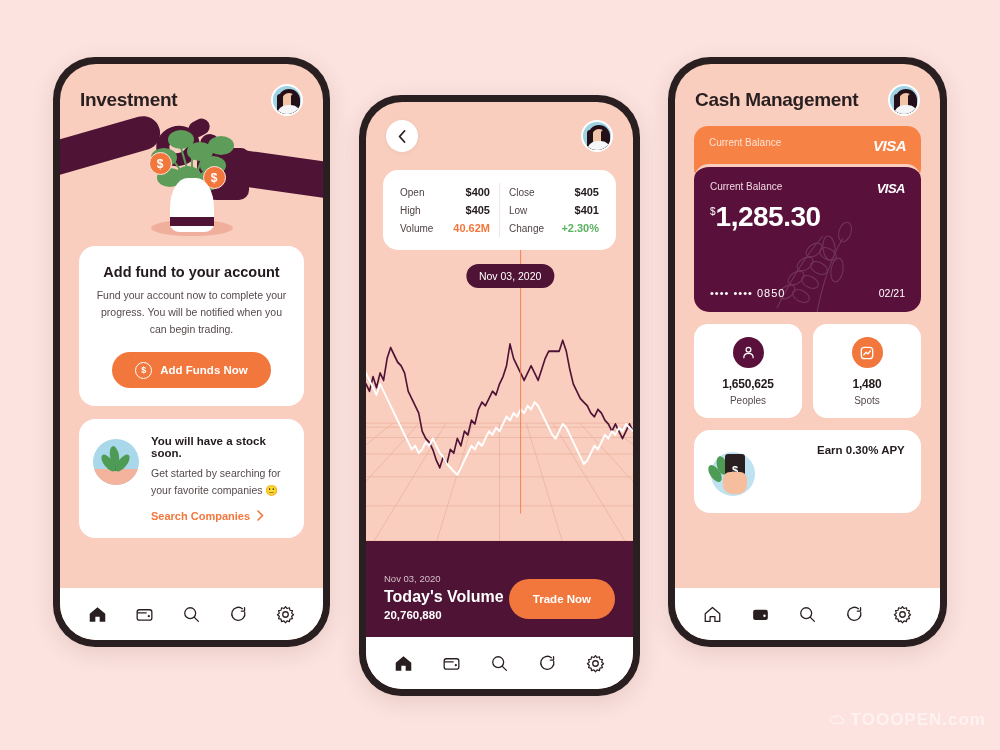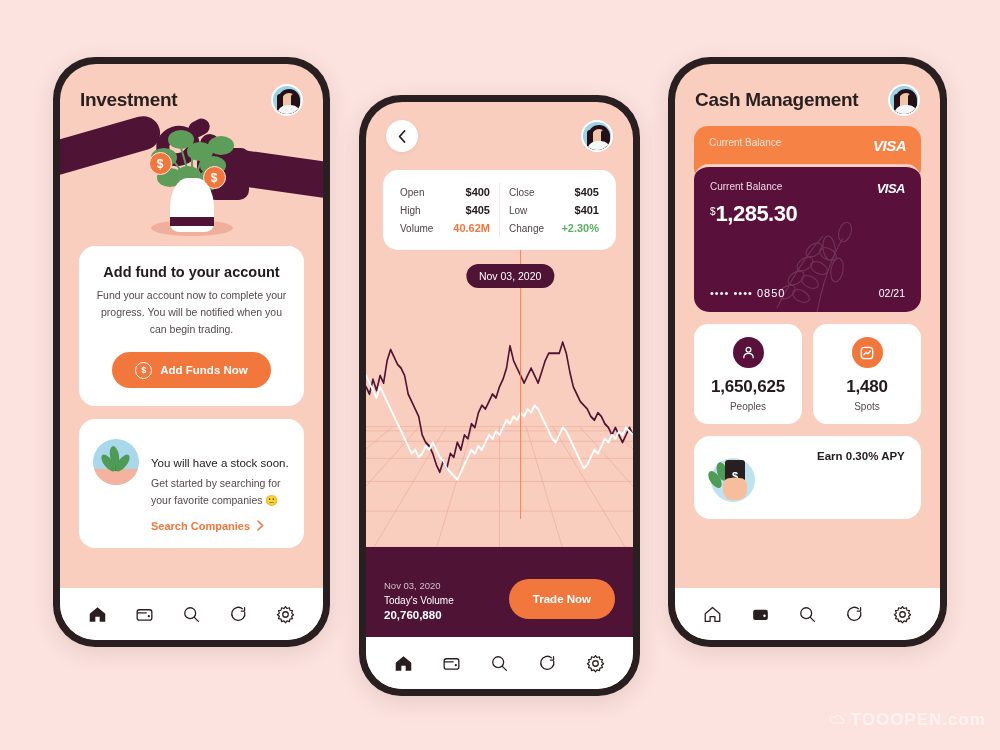--- a/index.html
+++ b/index.html
@@ -161,21 +161,21 @@
   .plant-badge {
     width: 46px; height: 46px; border-radius: 50%; flex: none;
     background: #A9D8EA; overflow: hidden; position: relative; margin-top: 4px;
   }
   .plant-badge .soil { position: absolute; left:0; bottom:0; width:100%; height:16px; background:#F3B39D; }
   .plant-badge .lf {
     position: absolute; width: 9px; height: 20px; background: #4E9B56;
     border-radius: 50% 50% 50% 50%;
   }
   .plant-badge .stk { position:absolute; left:22px; bottom:14px; width:2px; height:18px; background:#3C7A43; }
-  .stock-title { font-size: 11.5px; font-weight: 400; color: #231A1B; margin-bottom: 6px; margin-top: 22px; }
+  .stock-title { font-size: 11.5px; font-weight: 700; color: #231A1B; margin-bottom: 6px; }
   .stock-desc { font-size: 10.5px; line-height: 1.65; color: #55494A; }
   .link-orange {
     margin-top: 10px; color: #F2773D; font-size: 11px; font-weight: 700;
     display: flex; align-items: center; gap: 7px; cursor: pointer;
   }
 
   
   .p2-top { padding: 18px 20px 0; display: flex; align-items: center; justify-content: space-between; }
   .back-btn {
     width: 32px; height: 32px; border-radius: 50%; background: #fff;
@@ -204,21 +204,21 @@
 
   .p2-dark { flex: none; background: #4F1335; padding: 14px 18px 16px; }
   .ranges { display: flex; justify-content: space-between; align-items: center; }
   .range {
     font-size: 10.5px; color: #E6D4DC; padding: 5px 9px; border-radius: 12px;
     cursor: pointer; background: transparent; border: none; font-family: inherit;
   }
   .range.active { background: #fff; color: #2A1F20; font-weight: 700; }
   .p2-foot { display: flex; align-items: flex-end; justify-content: space-between; margin-top: 18px; }
   .vol-date { font-size: 9.5px; color: #D6BFC9; margin-bottom: 4px; }
-  .vol-label { font-size: 10px; color: #fff; font-weight: 400; margin-bottom: 3px; }
+  .vol-label { font-size: 16px; color: #fff; font-weight: 700; margin-bottom: 3px; }
   .vol-num { font-size: 11.5px; color: #fff; font-weight: 700; }
   .trade-btn {
     background: #F2773D; color: #fff; border: none; border-radius: 20px;
     height: 40px; padding: 0 24px; font-size: 11.5px; font-weight: 700;
     font-family: inherit; cursor: pointer; margin-bottom: 2px;
   }
 
   
   .p3-body { padding: 0 19px; }
   .card-deck { position: relative; margin-top: 10px; height: 186px; }
@@ -231,41 +231,41 @@
     position: absolute; left: 0; right: 0; top: 38px; bottom: 0;
     background: #59113B; border-radius: 15px; padding: 14px 16px;
     overflow: hidden; border-top: 3px solid #F9CEBE;
   }
   .cb-label { font-size: 10px; color: #FFE2D3; }
   .cb-label.front { color: #F0D7E2; }
   .visa { font-size: 15px; font-weight: 700; font-style: italic; color: #fff; letter-spacing: -.5px; }
   .visa.small { font-size: 13px; }
   .bal-row { display: flex; align-items: flex-start; margin-top: 7px; }
   .bal-cur { font-size: 10px; color: #fff; margin-top: 3px; }
-  .bal-amt { font-size: 22px; font-weight: 700; color: #fff; letter-spacing: -.5px; line-height: 1; }
+  .bal-amt { font-size: 28px; font-weight: 700; color: #fff; letter-spacing: -.5px; line-height: 1; }
   .card-bottom {
     position: absolute; left: 16px; right: 16px; bottom: 13px;
     display: flex; align-items: center; justify-content: space-between;
   }
   .card-num { font-size: 11px; color: #fff; letter-spacing: 1px; }
   .card-exp { font-size: 10.5px; color: #fff; }
   .leaf-deco { position: absolute; right: 44px; bottom: -6px; opacity: .5; }
 
   .tiles { display: flex; gap: 11px; margin-top: 12px; }
   .tile {
     flex: 1; background: #fff; border-radius: 14px;
     padding: 13px 8px 12px; text-align: center;
   }
   .tile-ic {
     width: 31px; height: 31px; border-radius: 50%; margin: 0 auto 9px;
     display: flex; align-items: center; justify-content: center;
   }
   .tile-ic.purple { background: #59113B; }
   .tile-ic.orange { background: #F2773D; }
-  .tile-num { font-size: 17px; font-weight: 700; color: #231A1B; letter-spacing: -.2px; }
+  .tile-num { font-size: 12px; font-weight: 700; color: #231A1B; letter-spacing: -.2px; }
   .tile-lab { font-size: 10px; color: #55494A; margin-top: 4px; }
 
   .apy-card { margin-top: 12px; padding: 14px 14px 15px; display: flex; gap: 11px; }
   .apy-ic { width: 50px; height: 50px; flex: none; position: relative; margin-top: 4px; }
   .apy-circle { position: absolute; left: 3px; top: 4px; width: 44px; height: 44px; border-radius: 50%; background: #BFE2F0; }
   .apy-phone {
     position: absolute; left: 17px; top: 6px; width: 20px; height: 31px;
     background: #2A1F20; border-radius: 3px;
     display: flex; align-items: center; justify-content: center;
     color: #fff; font-size: 11px; font-weight: 700;

